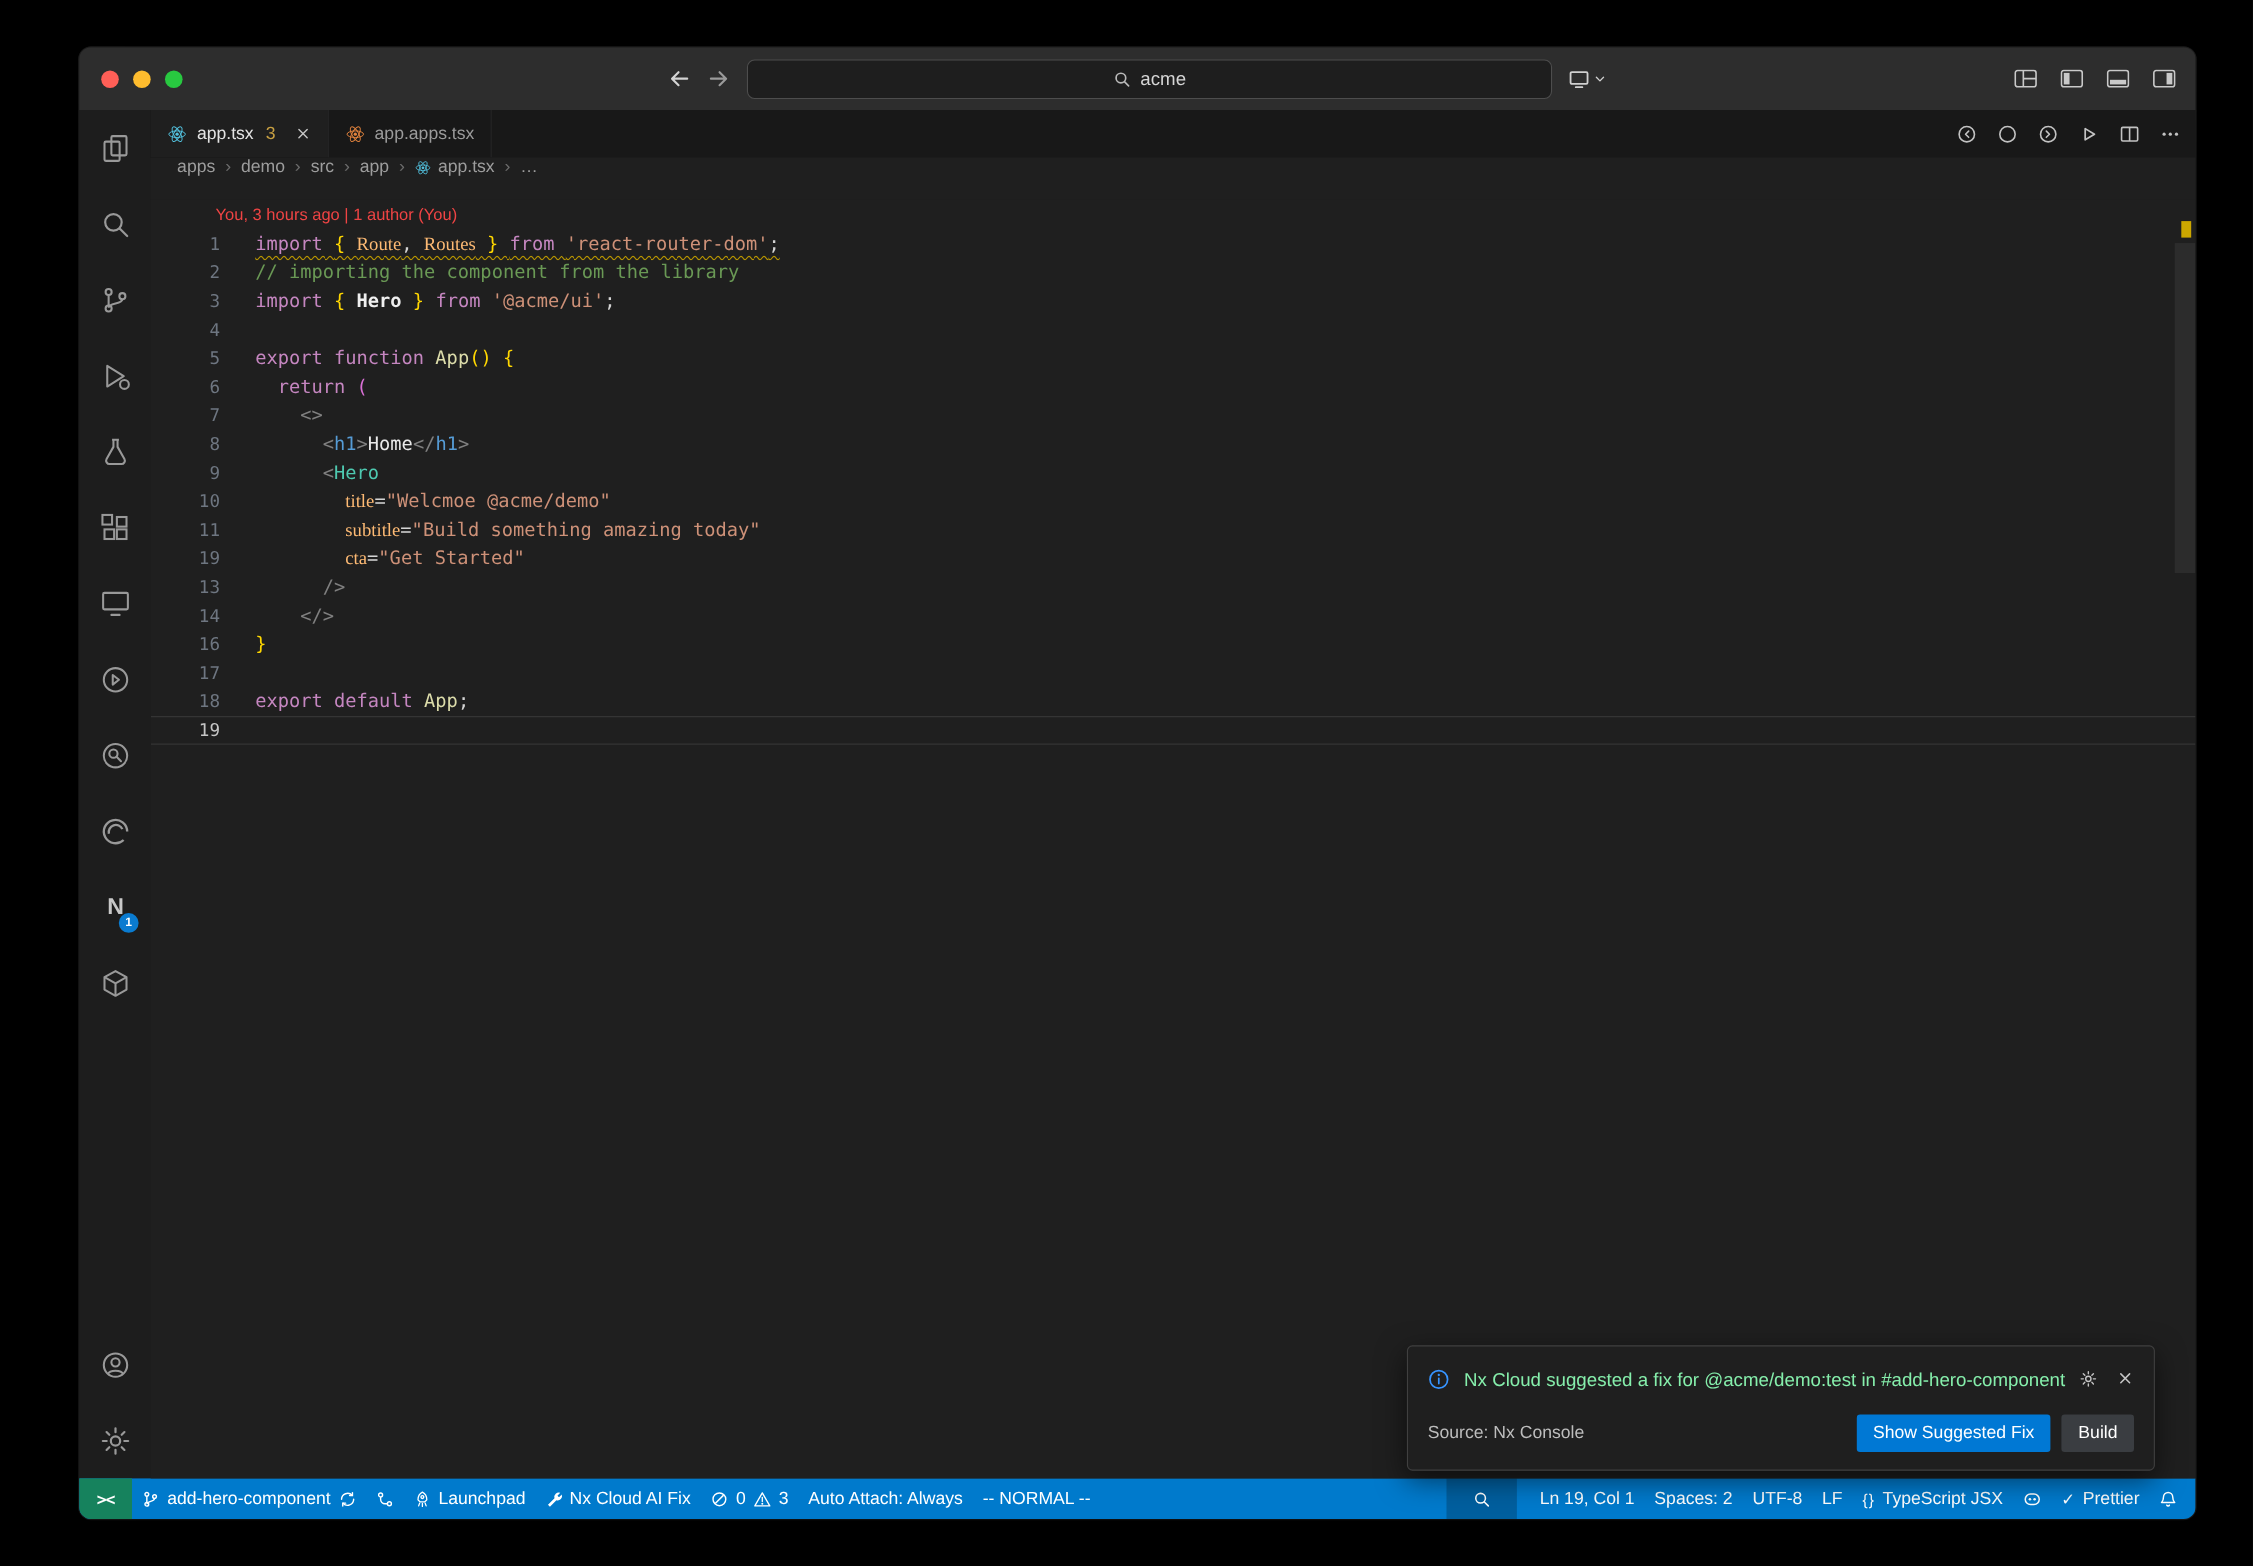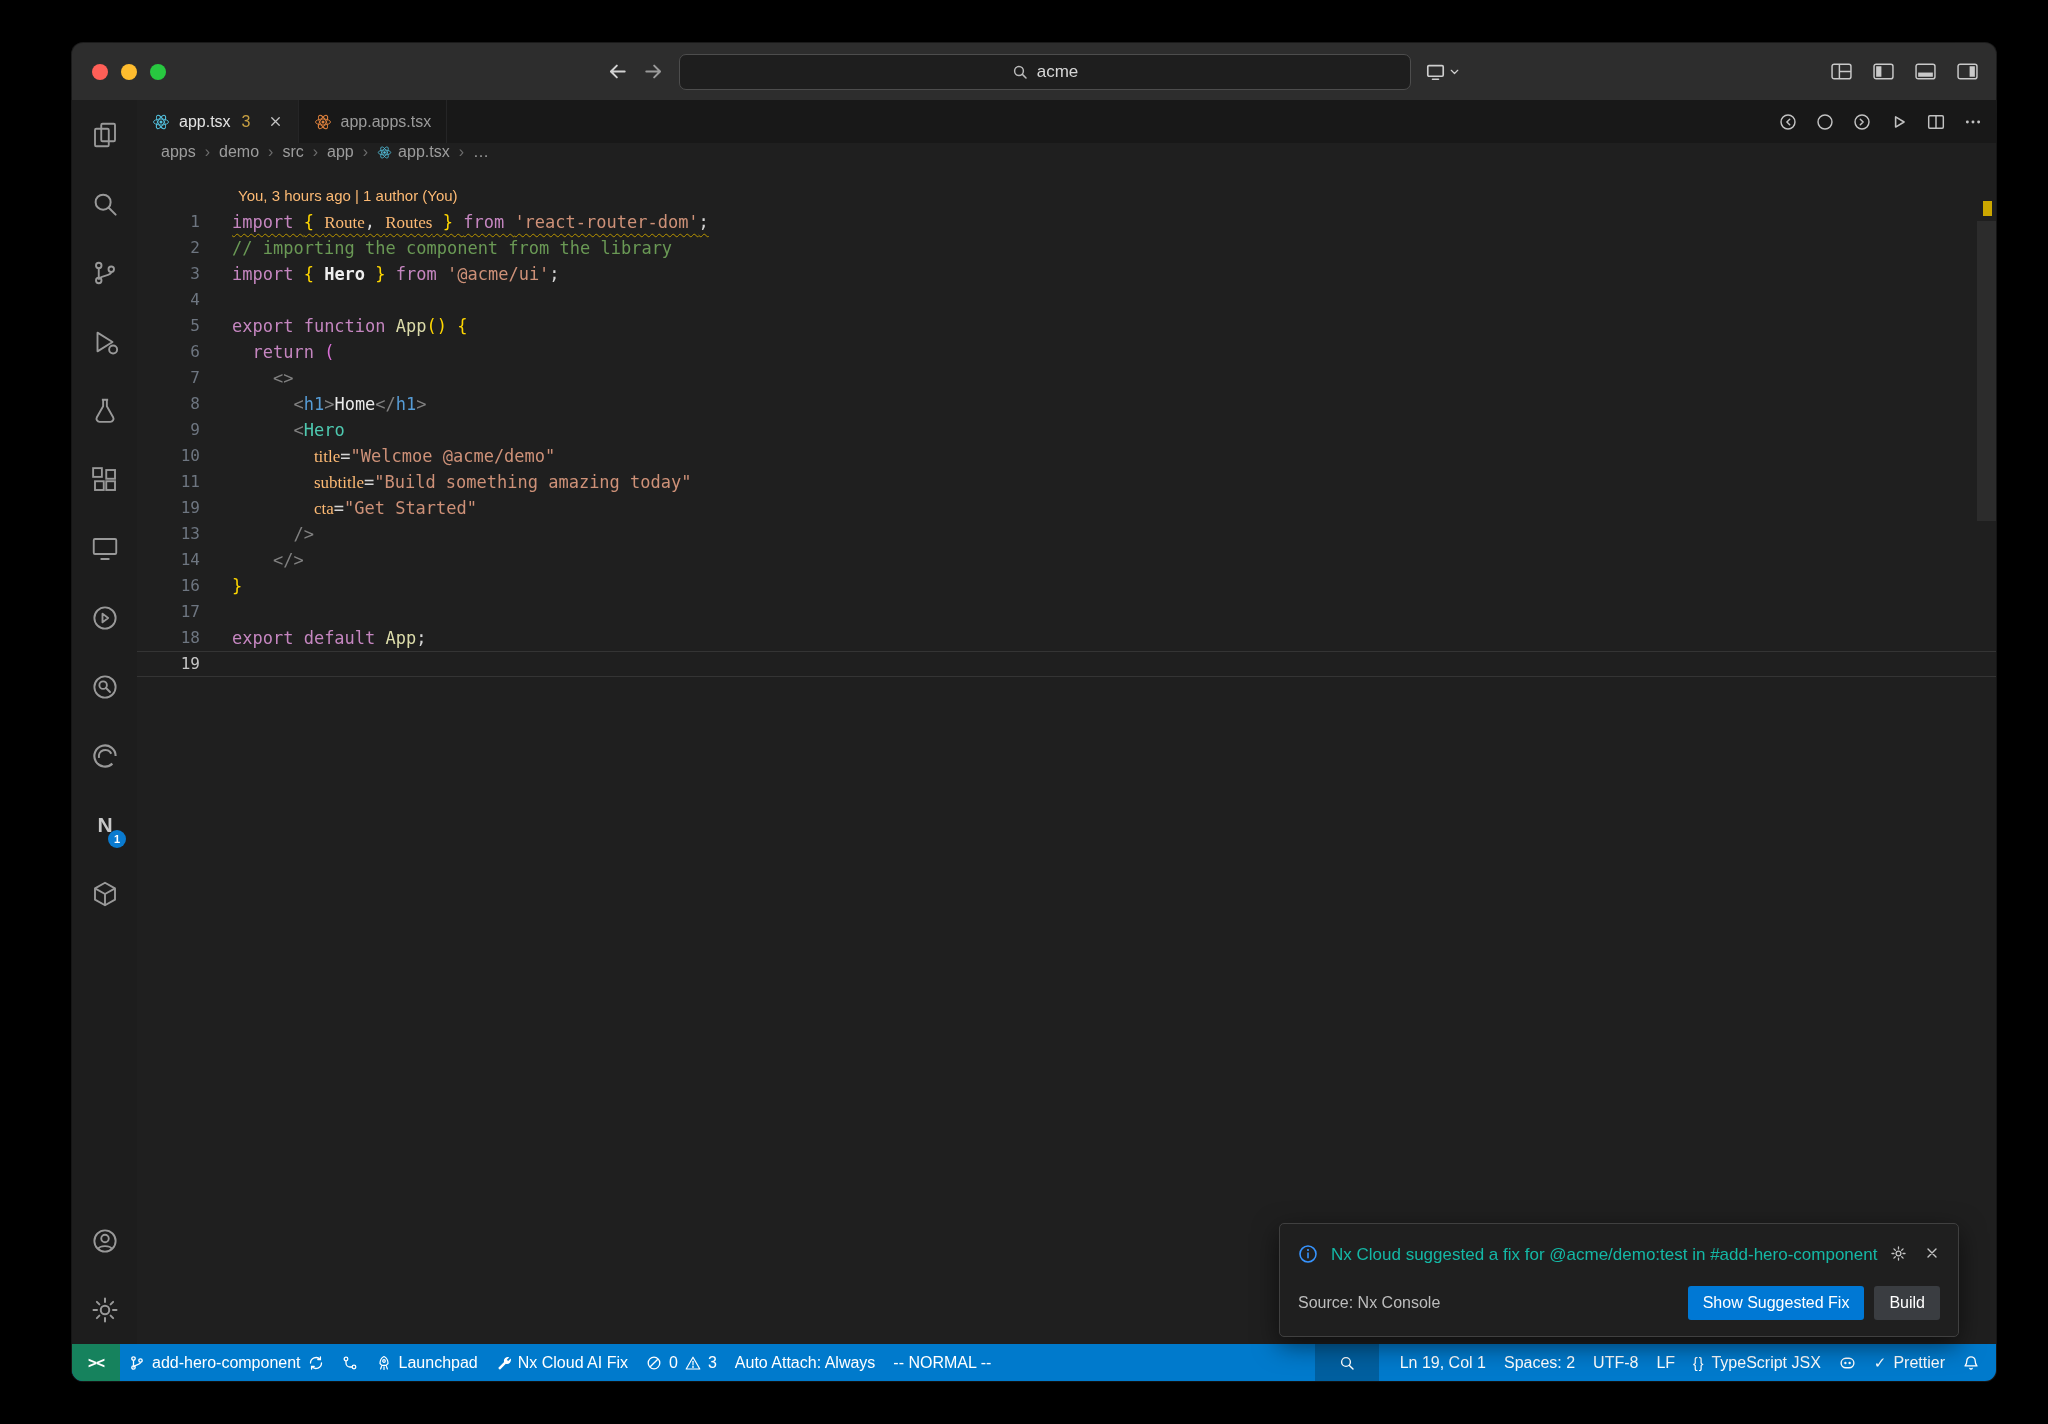--- a/index.html
+++ b/index.html
@@ -52,21 +52,21 @@
   .breadcrumb{height:38px;background:#1f1f1f;display:flex;align-items:flex-start;padding-left:24px;gap:9px;color:#9d9d9d;font-size:16px;flex:0 0 auto;}
   .crumb-sep{color:#6c6c6c;}
   .crumb-file{display:flex;align-items:center;gap:6px;}
   
   .code-area{flex:1;position:relative;padding-top:2px;overflow:hidden;background:#1f1f1f;}
   .code-row{display:flex;height:26px;line-height:26px;font-family:"DejaVu Sans Mono",monospace;font-size:17px;}
   .code-row.current{box-shadow:inset 0 1px 0 #343434, inset 0 -1px 0 #343434;}
   .gutter{flex:0 0 63px;text-align:right;color:#6e7681;font-size:16px;}
   .current .gutter{color:#c6c6c6;}
   .code-text{margin-left:32px;white-space:pre;color:#d4d4d4;}
-  .codelens{margin-left:101px;font-family:"Liberation Sans",sans-serif;font-size:15px;color:#fdba74;line-height:26px;height:26px;}
+  .codelens{margin-left:59px;font-family:"Liberation Sans",sans-serif;font-size:15px;color:#ef4444;line-height:26px;height:26px;}
   .wavy{text-decoration:underline;text-decoration-style:wavy;text-decoration-color:#b89500;text-decoration-thickness:1px;text-underline-offset:5px;}
   .tk-kw{color:#c586c0;}
   .tk-fn{color:#dcdcaa;}
   .tk-var{color:#fdba74;font-family:Liberation Serif, serif;}
   .tk-str{color:#ce9178;}
   .tk-cmt{color:#6a9955;}
   .tk-tag{color:#569cd6;}
   .tk-cmp{color:#4ec9b0;}
   .tk-cmpb{color:#efefef;font-weight:600;}
   .tk-pun{color:#d4d4d4;}
@@ -77,21 +77,21 @@
   .ovr-warning{position:absolute;top:20px;right:4px;width:9px;height:15px;background:var(--warning,#cca700);}
   .scroll-thumb{position:absolute;top:40px;right:0;width:19px;height:300px;background:rgba(130,130,130,.14);}
   
   .toast{
     position:absolute;right:37px;bottom:44px;width:642px;background:#1f1f1f;
     border:1px solid #404040;border-radius:5px;box-shadow:0 8px 26px rgba(0,0,0,.55);
     padding:18px 18px 16px;z-index:5;
   }
   .toast-head{display:flex;align-items:flex-start;}
   .toast .info{color:#3794ff;margin-right:13px;margin-top:2px;}
-  .toast-msg{flex:1;color:#14b8a6;font-size:17px;line-height:25px;padding-right:6px;}
+  .toast-msg{flex:1;color:#86efac;font-size:17px;line-height:25px;padding-right:6px;}
   .toast-tools{display:flex;gap:17px;color:#c5c5c5;margin-left:6px;padding-top:3px;}
   .toast-foot{display:flex;align-items:center;margin-top:19px;}
   .toast-src{color:#bdbdbd;font-size:16px;}
   .toast-buttons{margin-left:auto;display:flex;gap:10px;}
   .btn{height:34px;padding:0 15px;font-size:16px;border:none;border-radius:3px;color:#fff;font-family:"Liberation Sans",sans-serif;cursor:pointer;}
   .btn-primary{background:var(--accent,#0078d4);}
   .btn-secondary{background:#3a3d41;}
   
   .statusbar{height:37px;background:var(--statusbar,#007acc);display:flex;align-items:center;color:#fff;font-size:16px;flex:0 0 auto;padding-right:8px;}
   .sb-remote{width:48px;align-self:stretch;background:var(--remote,#16825d);display:flex;align-items:center;justify-content:center;

